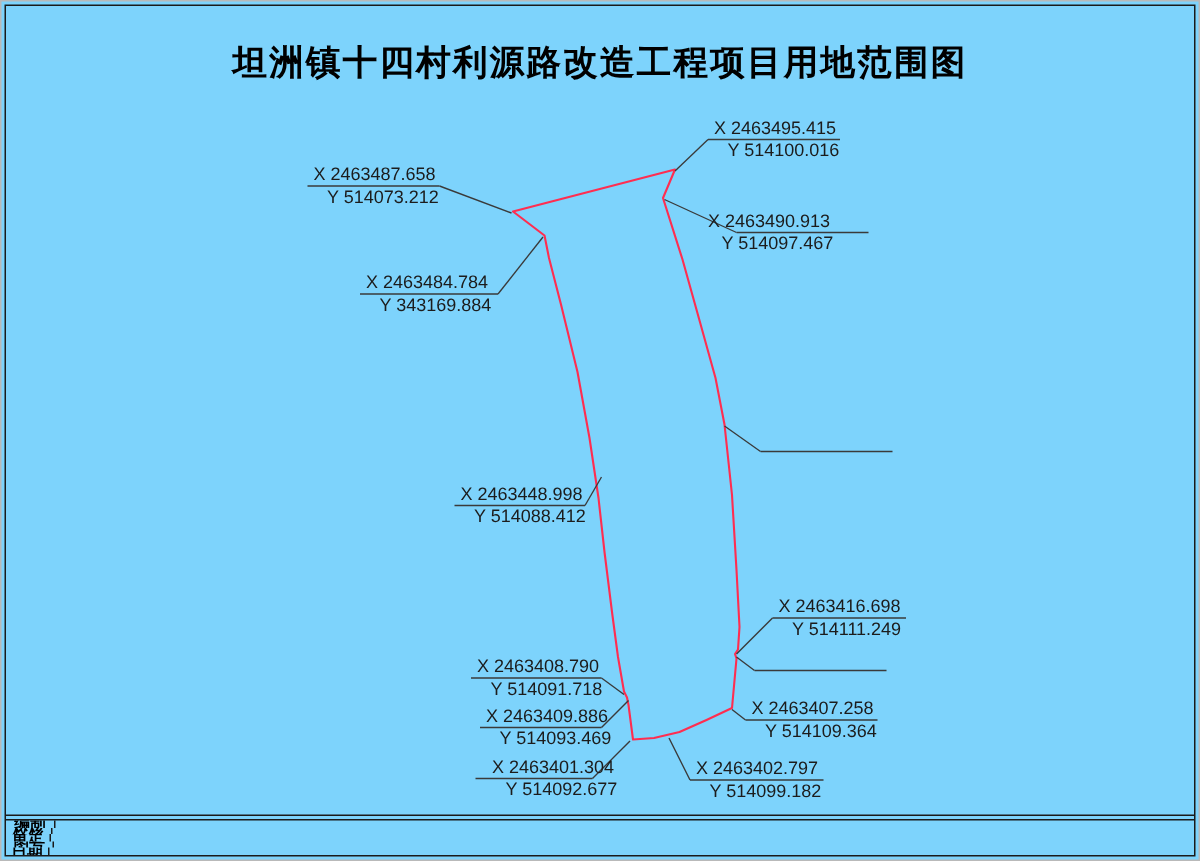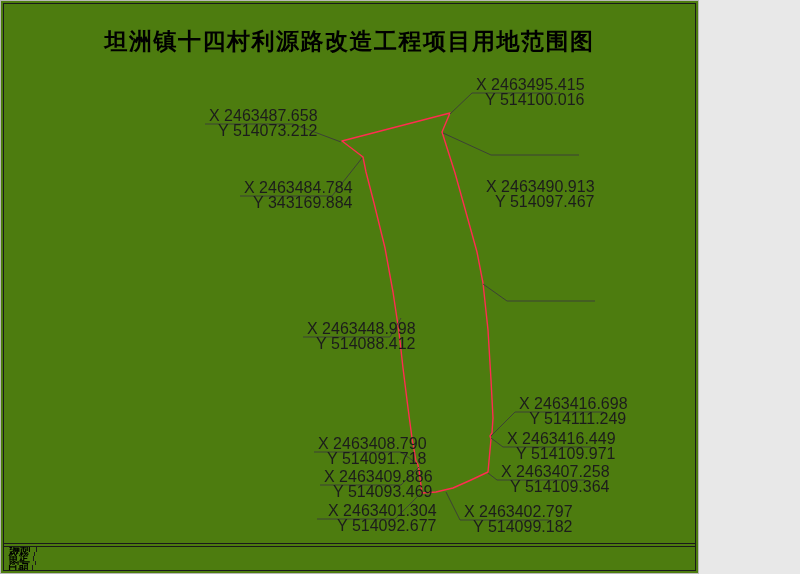--- a/index.html
+++ b/index.html
@@ -1,39 +1,39 @@
 <!DOCTYPE html>
 <html><head>
 <meta charset="utf-8">
 <style>
   html,body{margin:0;padding:0;background:#e8e8e8;}
   #sheet{
     position:relative;
-    width:699px;height:574px;
-    background:#4d7c0f;
+    width:800px;height:574px;
+    background:#7dd3fc;
     font-family:"Liberation Sans", sans-serif;
     overflow:hidden;
     box-shadow:inset 0 0 0 1px #b9b9b9;
   }
   #frame{
     position:absolute;left:3px;top:3px;right:3px;bottom:3px;
     border:1.6px solid #1a1a1a;
     pointer-events:none;
   }
   #drawing-title{
     position:absolute;left:0;right:0;top:26px;
     text-align:center;
     font-size:23px;font-weight:bold;color:#000;
     letter-spacing:1.5px;
   }
   #plot-svg{position:absolute;left:0;top:0;}
   .coord-label{
     position:absolute;
-    font-size:16px;color:#1c1c1c;
-    line-height:14px;white-space:nowrap;text-align:center;
+    font-size:12px;color:#1c1c1c;
+    line-height:14px;white-space:nowrap;
   }
   .coord-label .xval{display:block;padding-left:4px;}
   .coord-label .yval{display:block;padding-left:13px;padding-top:1px;}
   
   #tb-hairline{
     position:absolute;left:4px;right:4px;top:543px;height:0;
     border-top:1px solid #1a1a1a;
   }
   #title-block{
     position:absolute;left:4px;right:4px;top:546px;bottom:4px;
@@ -104,39 +104,35 @@
   </svg>
 
   <div class="coord-label" style="left:472px;top:78px;">
     <span class="xval">X 2463495.415</span>
     <span class="yval">Y 514100.016</span>
   </div>
   <div class="coord-label" style="left:205px;top:109px;">
     <span class="xval">X 2463487.658</span>
     <span class="yval">Y 514073.212</span>
   </div>
-  <div class="coord-label" style="left:482px;top:140px;margin-top:40px;">
+  <div class="coord-label" style="left:468px;top:140px;">
     <span class="xval">X 2463490.913</span>
     <span class="yval">Y 514097.467</span>
   </div>
   <div class="coord-label" style="left:240px;top:181px;">
     <span class="xval">X 2463484.784</span>
     <span class="yval">Y 343169.884</span>
   </div>
   <div class="coord-label" style="left:303px;top:322px;">
     <span class="xval">X 2463448.998</span>
     <span class="yval">Y 514088.412</span>
   </div>
   <div class="coord-label" style="left:515px;top:397px;">
     <span class="xval">X 2463416.698</span>
     <span class="yval">Y 514111.249</span>
-  </div>
-  <div class="coord-label" style="left:503px;top:432px;">
-    <span class="xval">X 2463416.449</span>
-    <span class="yval">Y 514109.971</span>
   </div>
   <div class="coord-label" style="left:314px;top:437px;">
     <span class="xval">X 2463408.790</span>
     <span class="yval">Y 514091.718</span>
   </div>
   <div class="coord-label" style="left:320px;top:470px;">
     <span class="xval">X 2463409.886</span>
     <span class="yval">Y 514093.469</span>
   </div>
   <div class="coord-label" style="left:497px;top:465px;">

